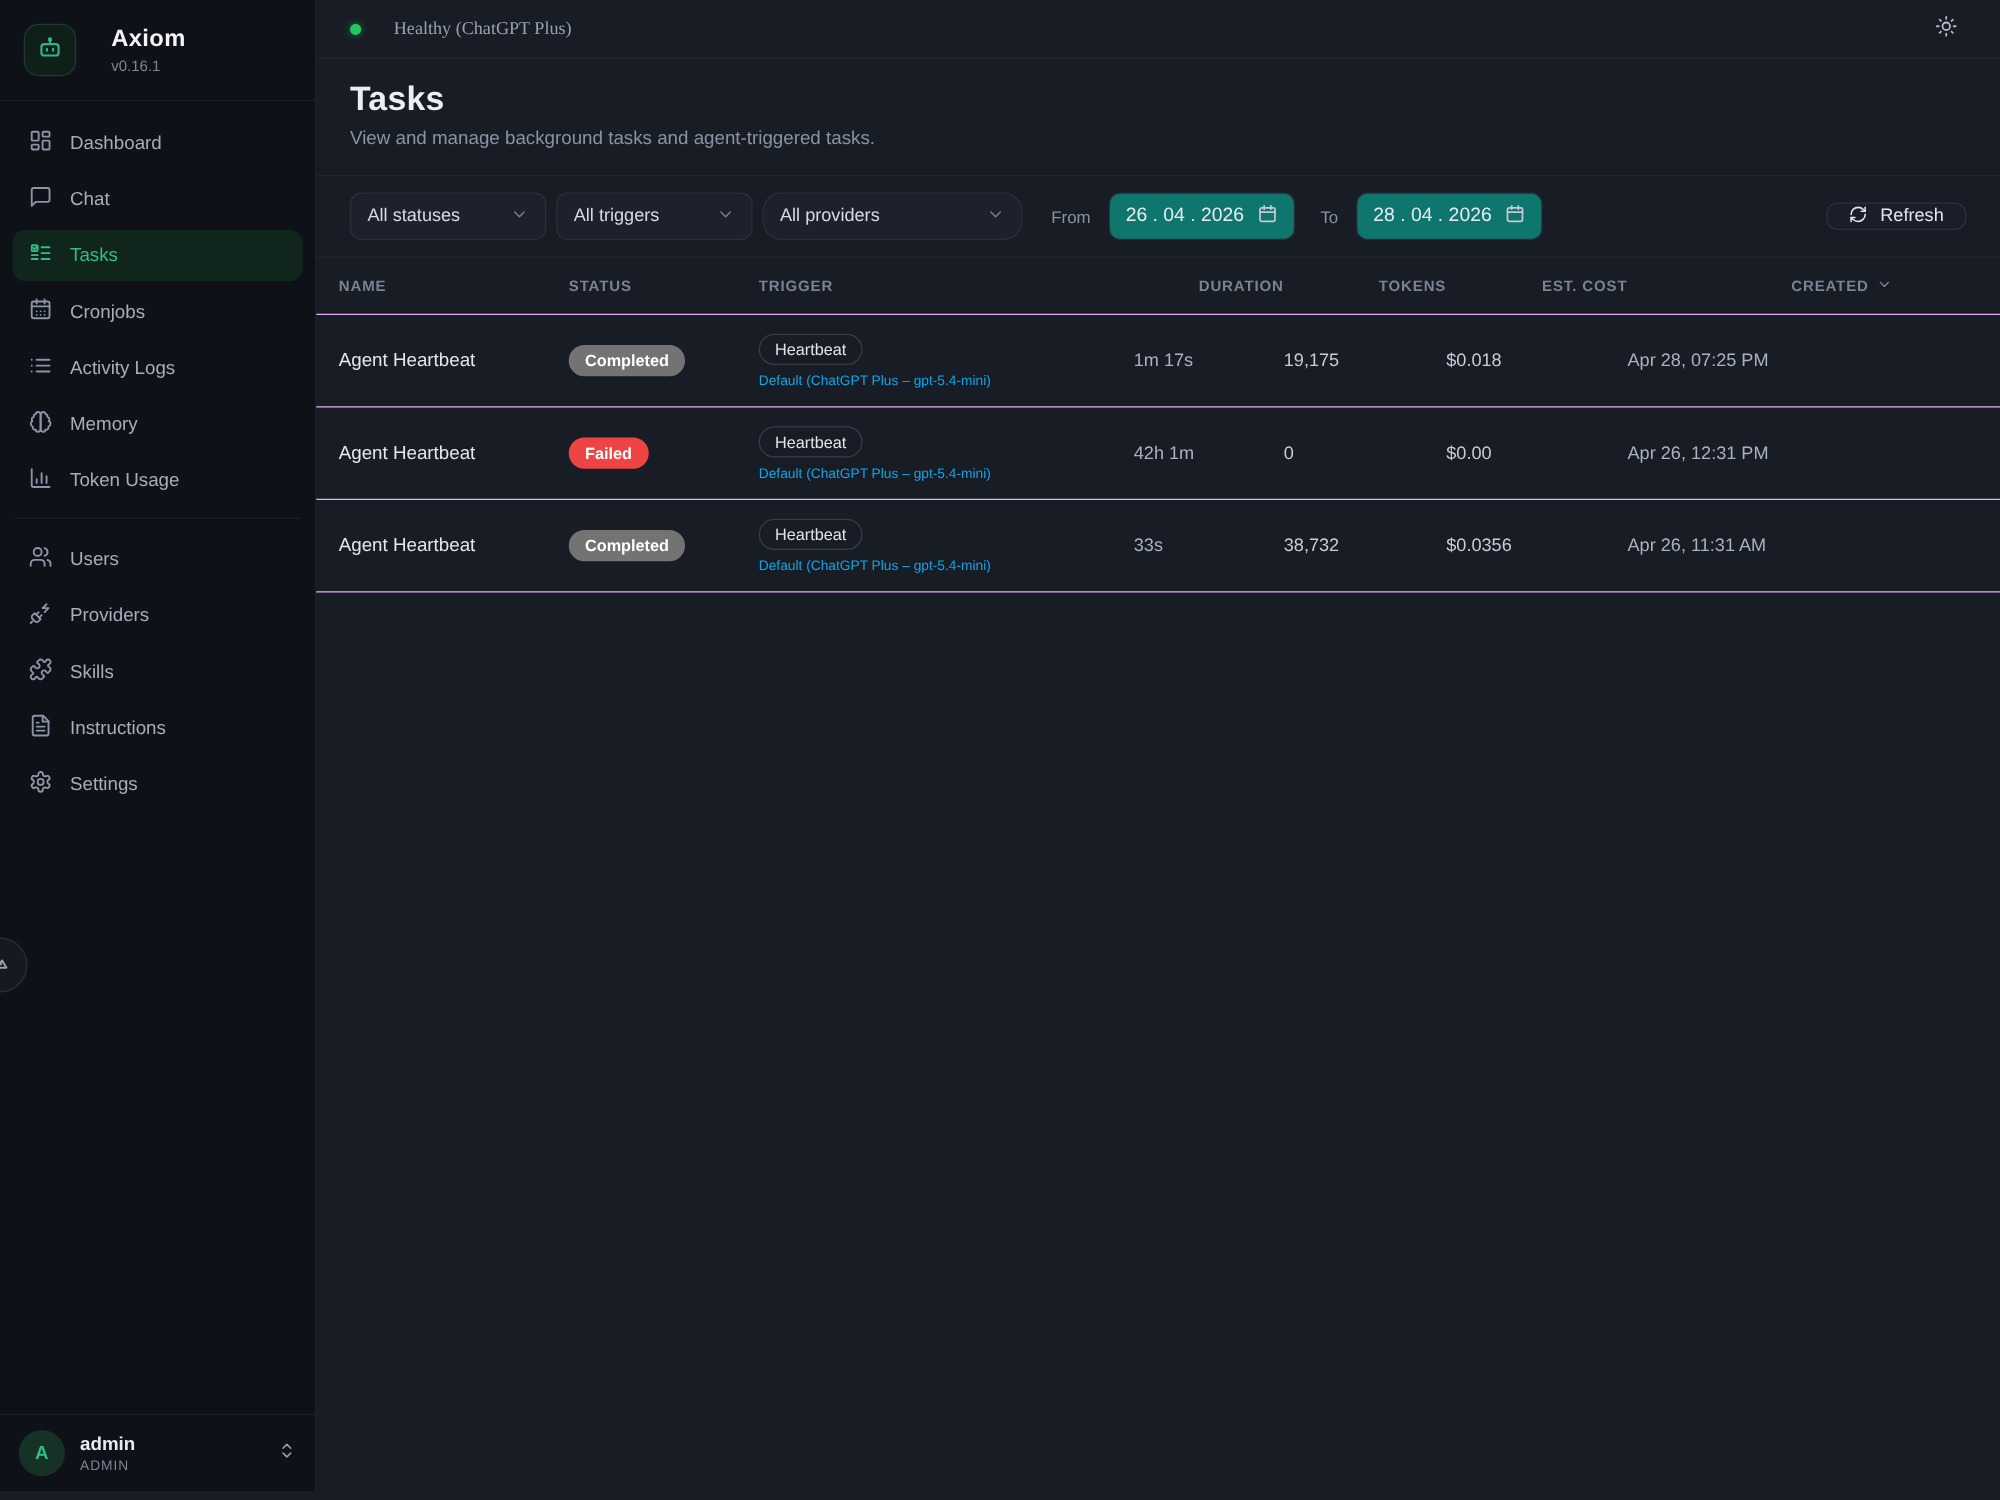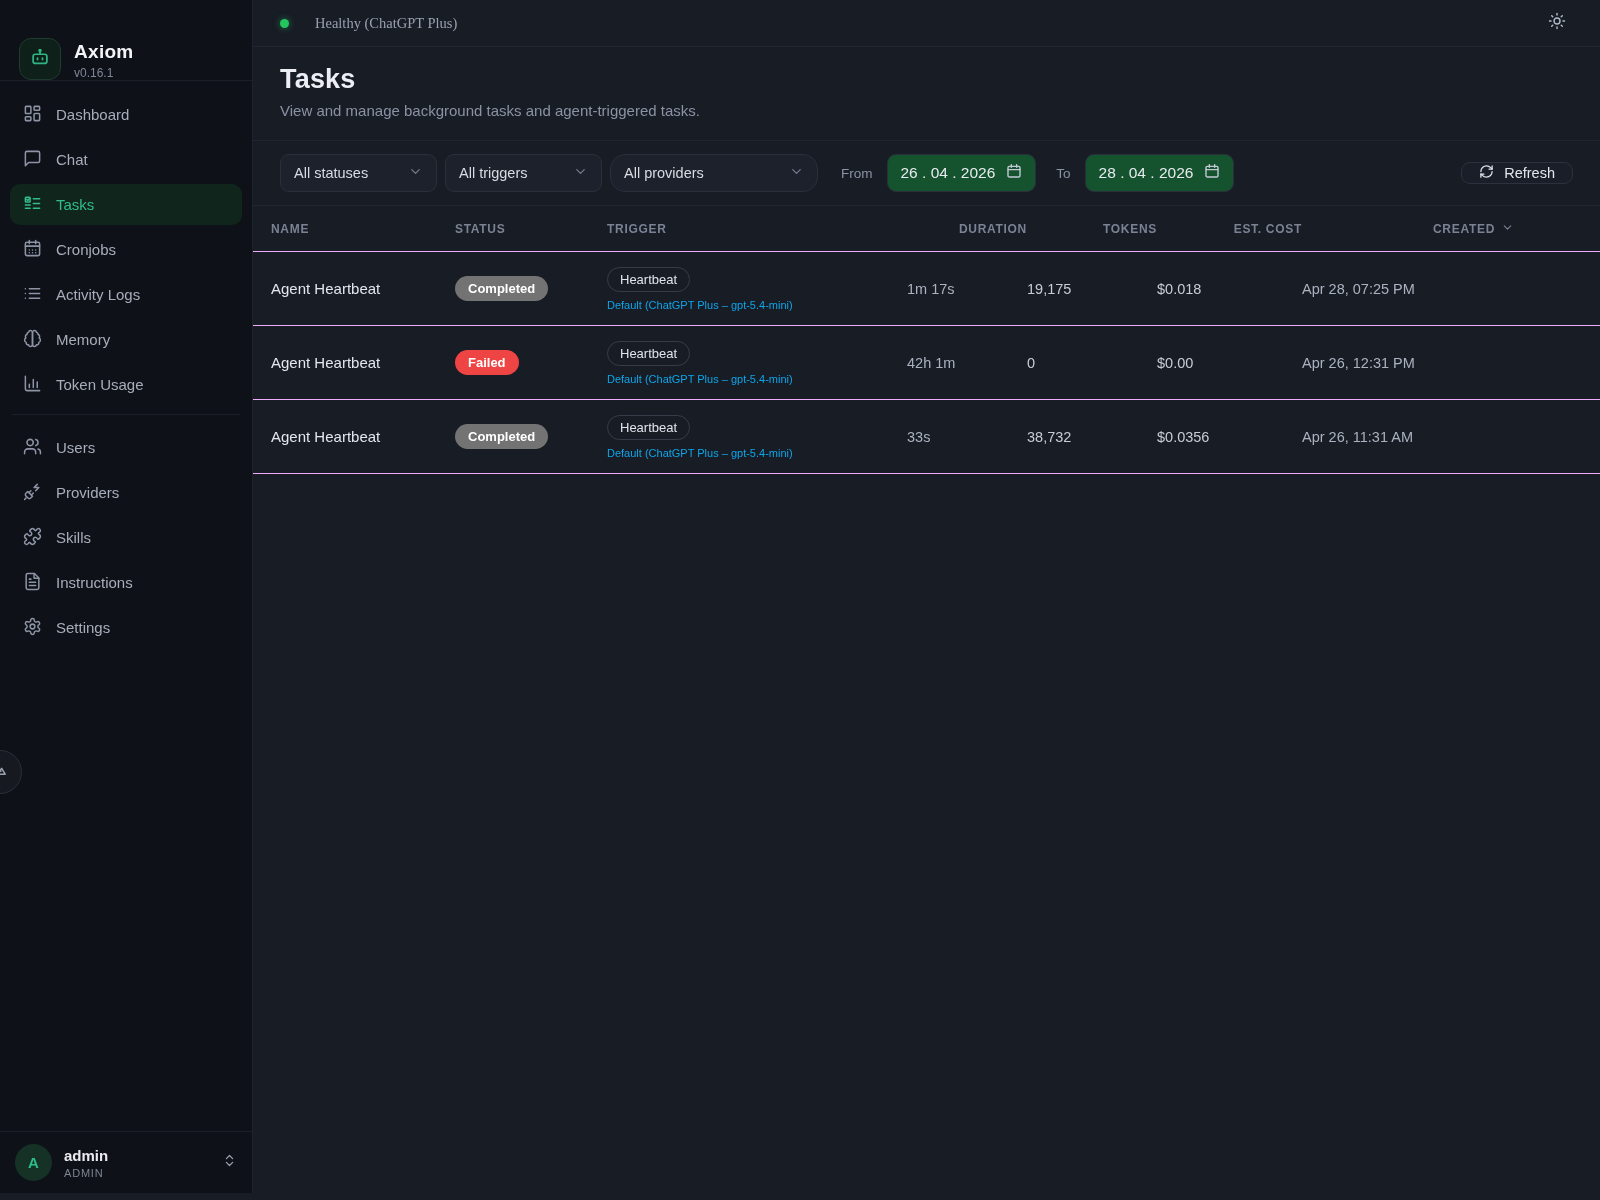--- a/index.html
+++ b/index.html
@@ -13,21 +13,21 @@
   .app { position:relative; width:1600px; height:1200px; display:flex; }
 
   
   .sidebar {
     width:253px; height:1193px; background:#0e1117;
     border-right:1px solid #1e222c;
     display:flex; flex-direction:column; flex-shrink:0;
   }
   .sidebar-header {
     height:81px; border-bottom:1px solid #1b1f28;
-    display:flex; align-items:flex-end; gap:13px; padding:0 19px; flex-shrink:0;
+    display:flex; align-items:center; gap:28px; padding:0 19px; flex-shrink:0;
   }
   .logo-box {
     width:42px; height:42px; border-radius:12px;
     background:#0e2019; border:1px solid #1e3b2d;
     display:grid; place-items:center; color:#2eb584;
   }
   .app-name { font-size:19px; font-weight:700; color:#f2f4f8; letter-spacing:.3px; }
   .app-version { font-size:12px; color:#7e8697; margin-top:3px; }
 
   nav { padding:13px 10px 0; }
@@ -82,21 +82,21 @@
     display:flex; align-items:center; justify-content:space-between;
     padding:0 13px; color:#d8dbe3; font-size:14.5px; cursor:pointer;
   }
   .select svg { color:#747c8e; }
   .w-statuses { width:157px; }
   .w-triggers { width:157px; }
   .w-providers { width:208px;border-radius:15px; }
   .date-label { color:#8a92a4; font-size:13.5px; margin:0 6px 0 15px; }
   .date-label.to { margin-left:12px; }
   .date-input {
-    height:38px; background:#14532d; border:1px solid #2a2f3c; border-radius:9px;
+    height:38px; background:#0f766e; border:1px solid #2a2f3c; border-radius:9px;
     display:flex; align-items:center; gap:11px; padding:0 13px;
     color:#e7eaf0; font-size:15.5px; cursor:text; white-space:nowrap;
   }
   .date-input svg { color:#c3c9d5; }
   .refresh-btn {
     margin-left:auto; height:22px; padding:0 17px; border:1px solid #2c313d; border-radius:9px;
     background:#1a1e28; color:#e3e6ec; font-size:14.5px;
     display:flex; align-items:center; gap:10px; cursor:pointer;
   }
 

